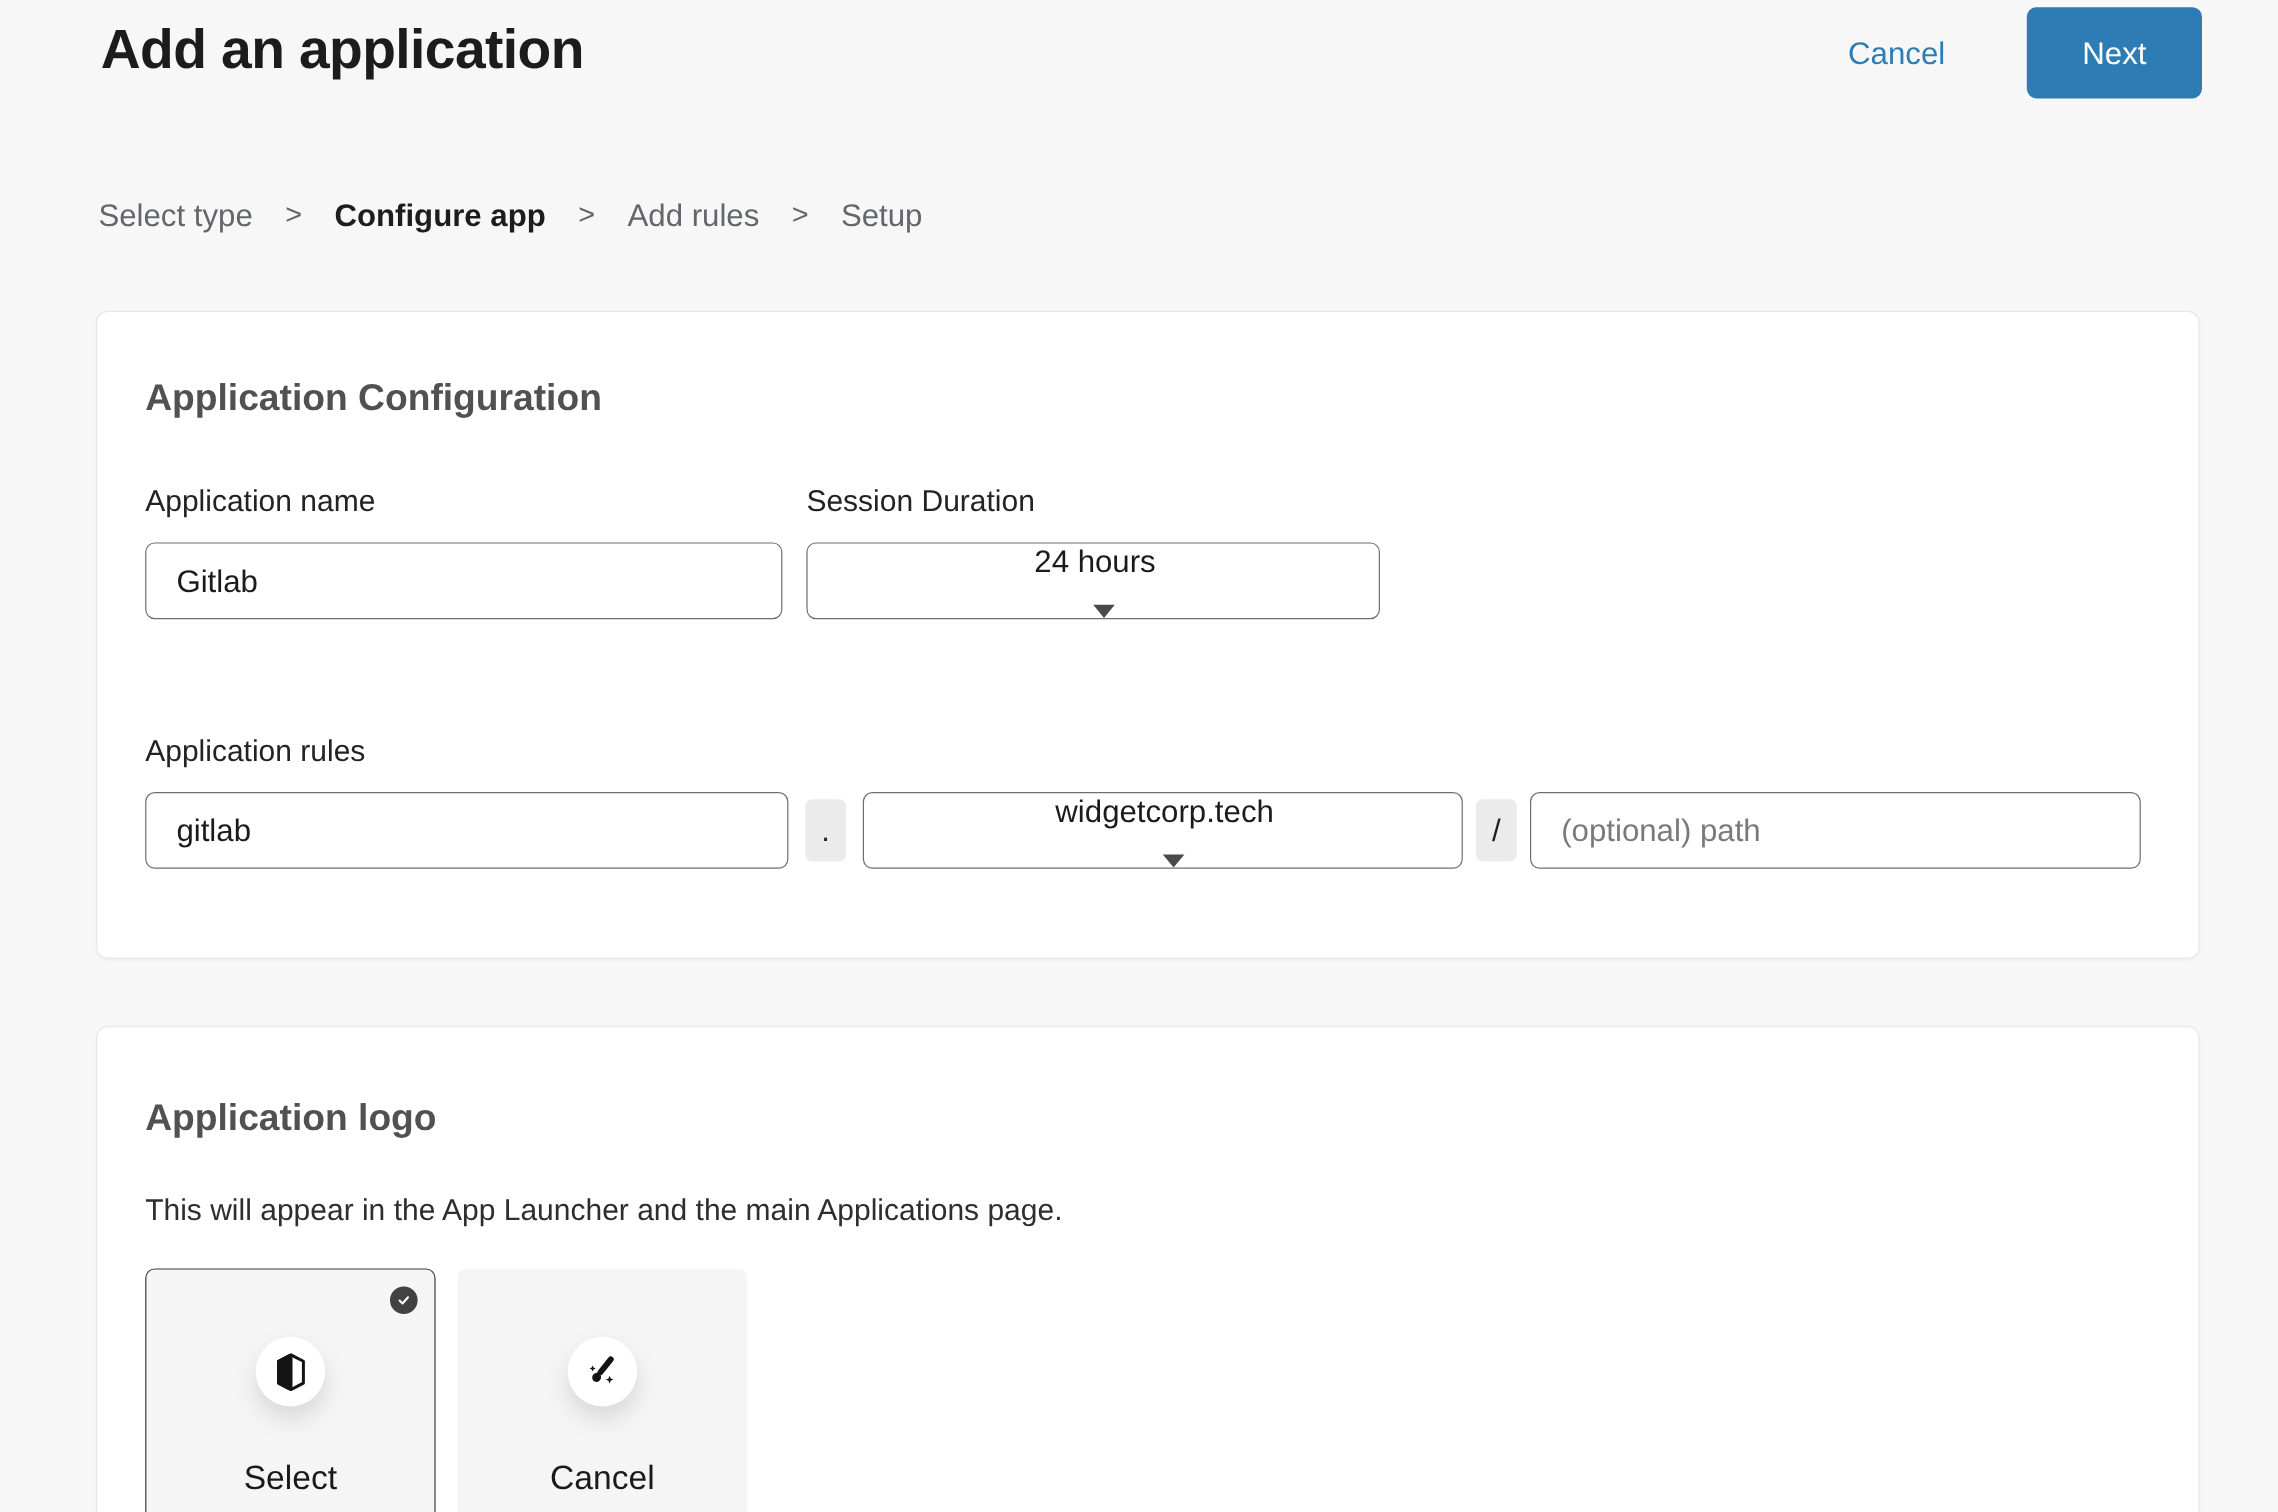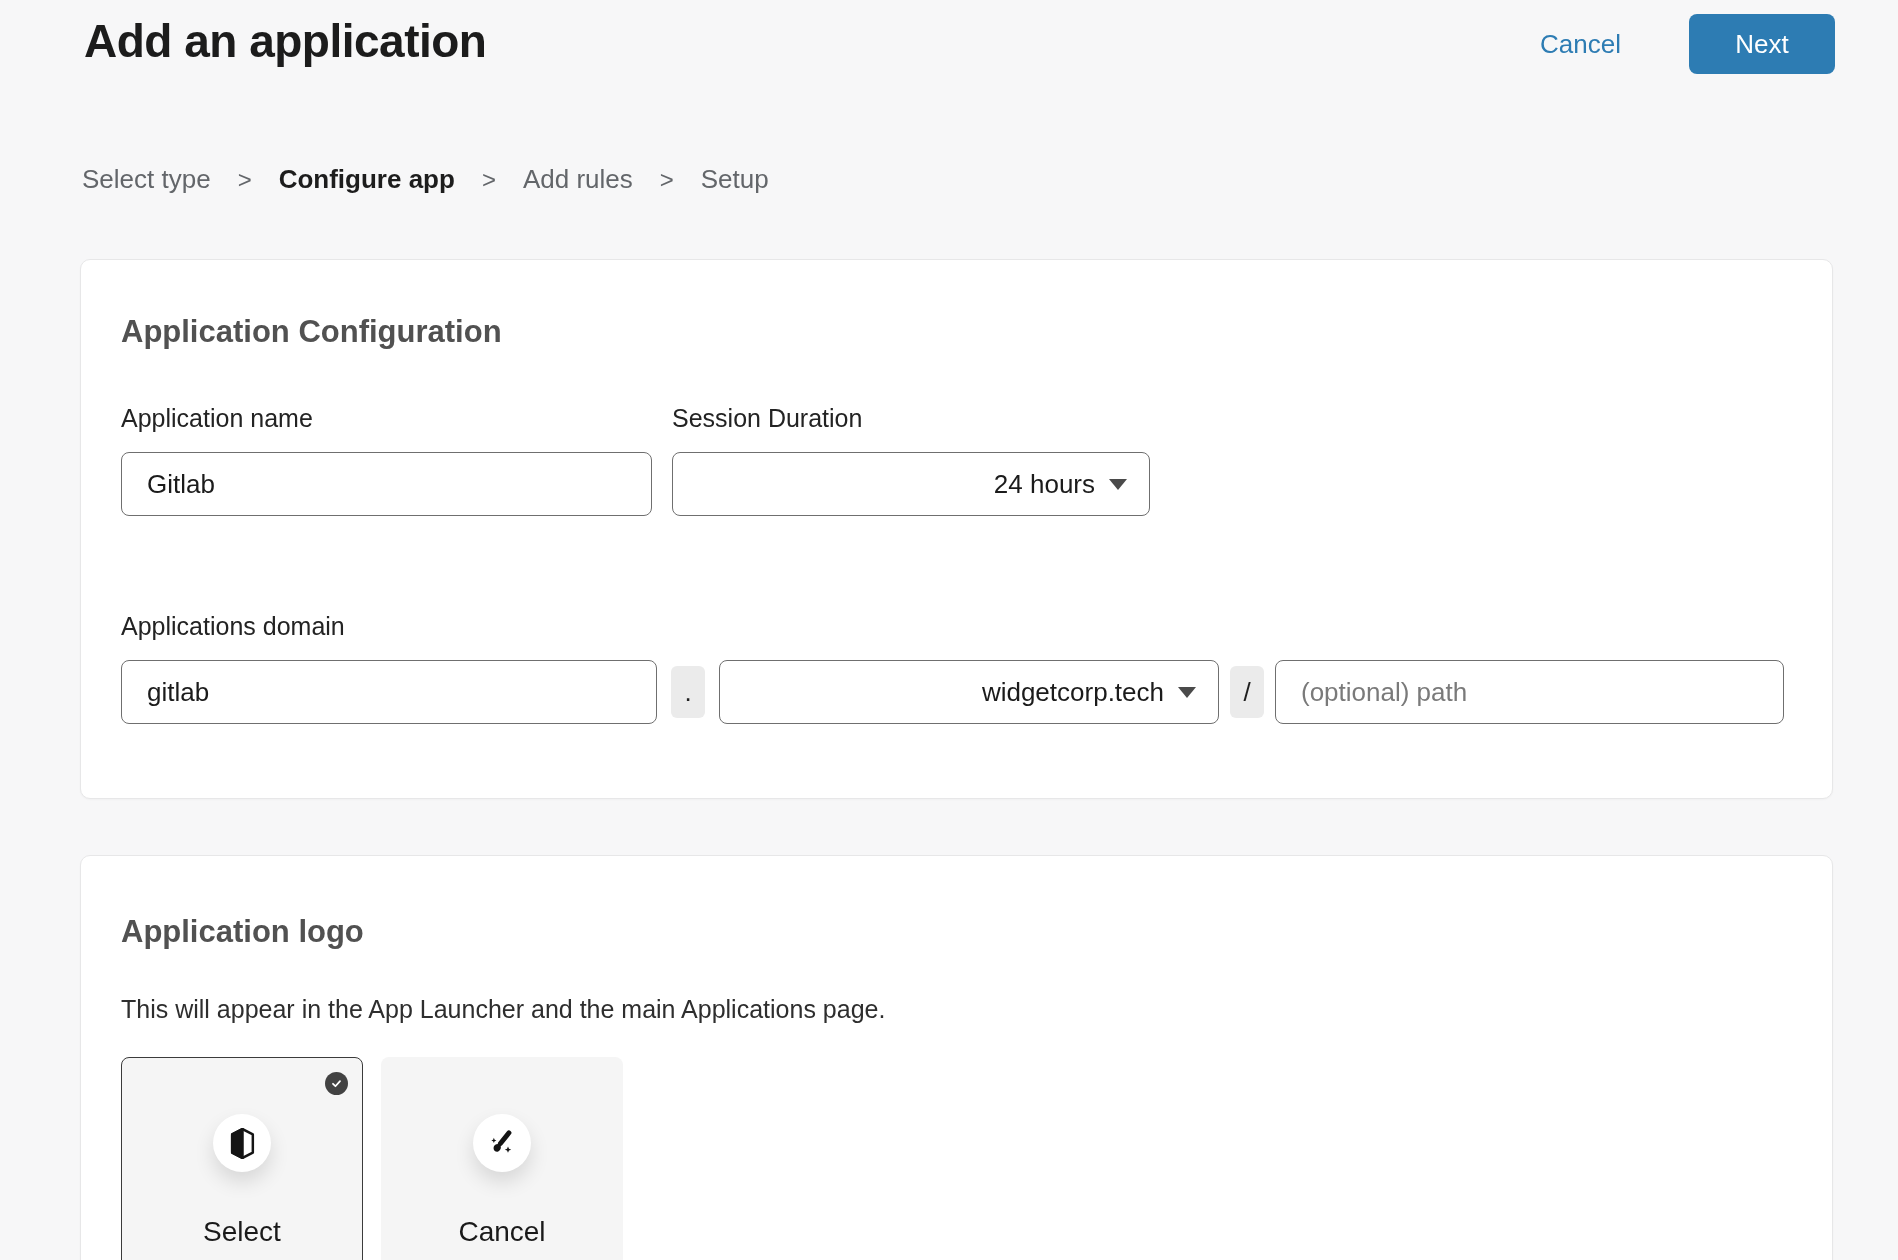--- a/index.html
+++ b/index.html
@@ -19,21 +19,21 @@
   }
   .page-title {
     font-size:46px; font-weight:700; color:#1c1c1c; letter-spacing:-0.5px; line-height:1.18;
   }
   .header-actions { display:flex; align-items:center; gap:68px; height:60px; }
   .cancel-link {
     font-size:26px; color:#2d7cb3; cursor:pointer; background:none; border:none;
     font-family:inherit;
   }
   .next-button {
-    width:146px; height:60px; background:#2d7cb3; color:#ffffff; font-size:26px;
+    width:146px; height:76px; background:#2d7cb3; color:#ffffff; font-size:26px;
     border:none; border-radius:8px; cursor:pointer; font-family:inherit;
     display:flex; align-items:center; justify-content:center;
   }
 
   
   .breadcrumb {
     display:flex; align-items:center; gap:27px;
     margin:90px 0 0 82px; font-size:26px; color:#63666a;
   }
   .crumb { color:#63666a; cursor:pointer; }
@@ -58,22 +58,22 @@
   }
   .text-input, .select-box {
     height:64px; border:1.5px solid #6f6f6f; border-radius:8px; background:#fff;
     font-size:26px; color:#1b1b1b; font-family:inherit;
   }
   .text-input { padding:0 25px; }
   .text-input::placeholder { color:#7a7a7a; }
   .w-name { width:531px; }
   .col-session { margin-left:20px; }
   .select-box {
-    display:flex; align-items:center; justify-content:flex-end;
-    padding:0 22px 0 25px; cursor:pointer;
+    display:flex; align-items:center; justify-content:space-between;
+    padding:0 22px 0 25px; cursor:pointer;flex-direction:column;
   }
   .w-session { width:478px; }
   .caret {
     width:0; height:0; flex:0 0 auto; margin-left:14px;
     border-left:9px solid transparent; border-right:9px solid transparent;
     border-top:11px solid #4a4a4a;
   }
   .domain-section { margin-top:96px; }
   .domain-row { display:flex; align-items:center; }
   .w-subdomain { width:536px; }
@@ -142,21 +142,21 @@
       <div class="col-session">
         <label class="field-label">Session Duration</label>
         <div class="select-box w-session">
           <span>24 hours</span>
           <span class="caret"></span>
         </div>
       </div>
     </div>
 
     <div class="domain-section">
-      <label class="field-label">Applications domain</label>
+      <label class="field-label">Application rules</label>
       <div class="domain-row">
         <input class="text-input w-subdomain" type="text" value="gitlab" style="">
         <span class="sep-chip chip-dot">.</span>
         <div class="select-box w-domain">
           <span>widgetcorp.tech</span>
           <span class="caret"></span>
         </div>
         <span class="sep-chip chip-slash">/</span>
         <input class="text-input w-path" type="text" placeholder="(optional) path" style="">
       </div>

